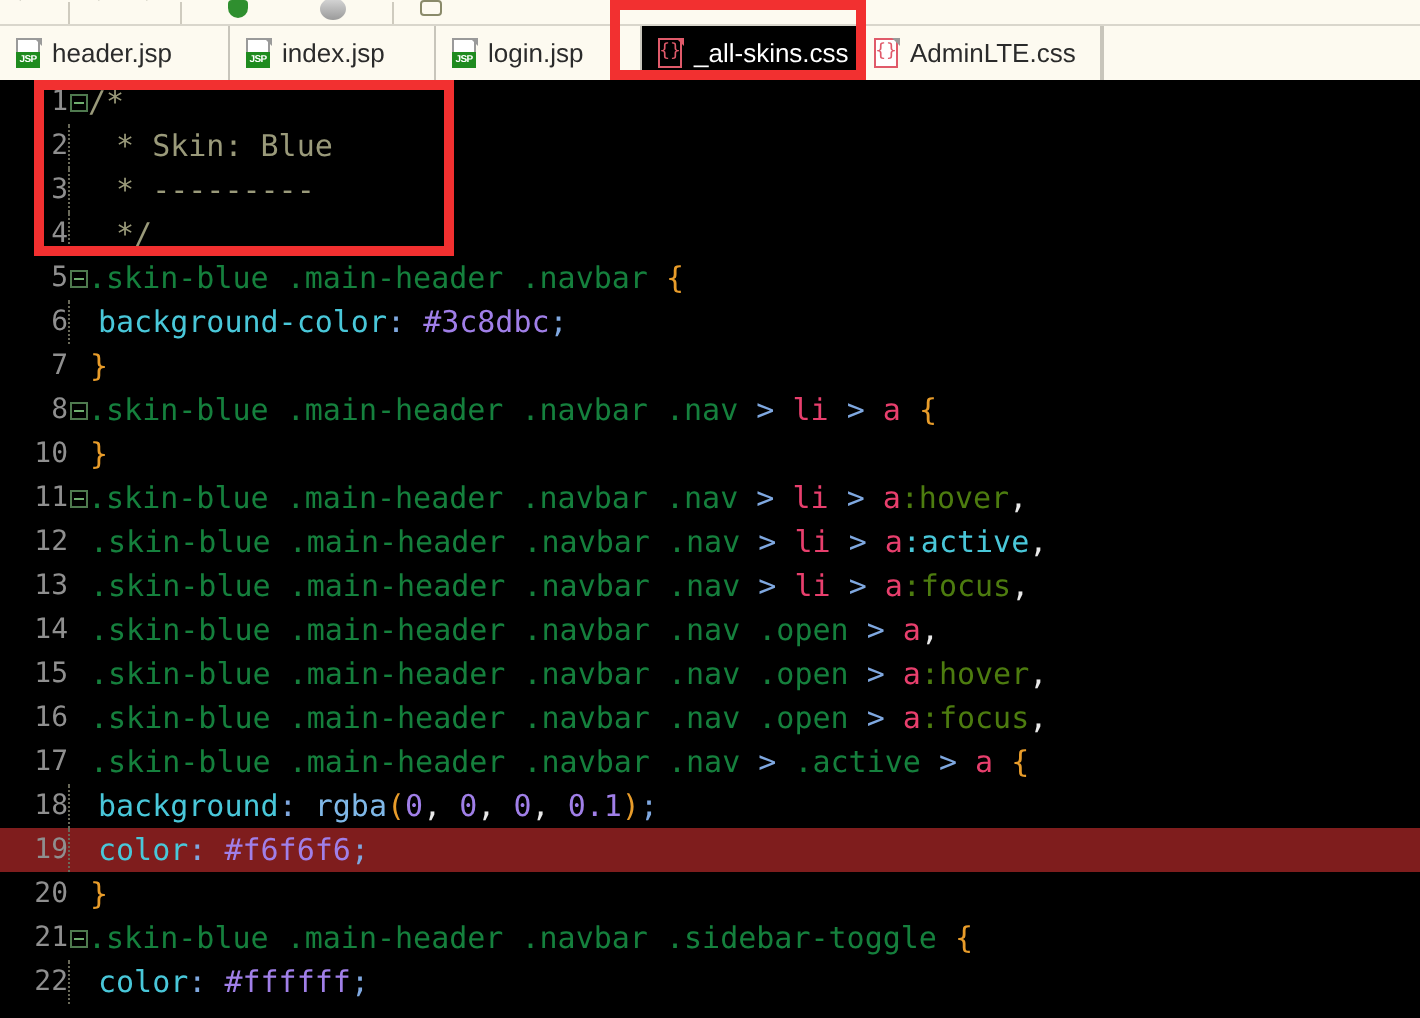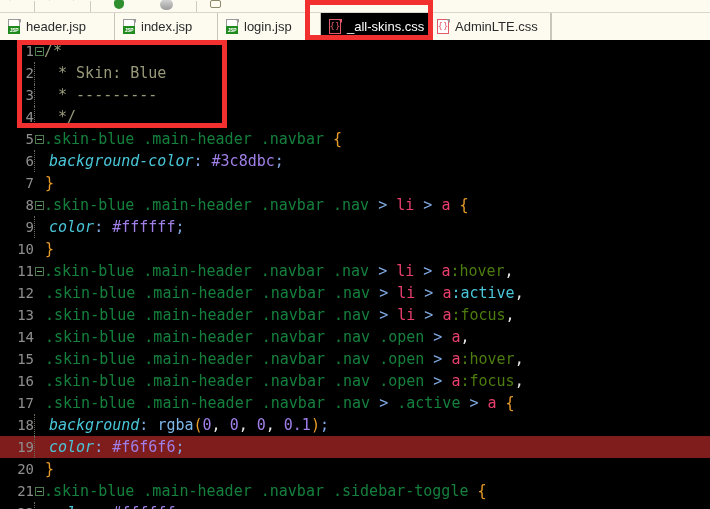--- a/index.html
+++ b/index.html
@@ -190,21 +190,21 @@
   }
   .nogap { display: inline-block; width: 8px; }
   .code { display: inline; }
 
   
   .t-comment  { color: #9a9a7a; }
   .t-sel      { color: #15803d; }
   .t-elem     { color: #e83f6d; }
   .t-combin   { color: #7fa8e0; }
   .t-brace    { color: #e89c2a; }
-  .t-prop     { color: #49c7d9; font-style: italic; }
+  .t-prop     { color: #49c7d9; }
   .t-colon    { color: #7fa8e0; }
   .t-hex      { color: #a07fe8; margin-top: 40px; }
   .t-semi     { color: #7fa8e0; }
   .t-func     { color: #7fb8e8; }
   .t-paren    { color: #e89c2a; }
   .t-num      { color: #a07fe8; }
   .t-comma    { color: #e8e8e8; }
   .t-pseudo-h { color: #4d7c0f; }
   .t-pseudo-a { color: #49c7d9; }
 
@@ -287,21 +287,20 @@
     <div class="gutter"></div>
     <div class="codearea" id="codearea">
         <div class="line"><span class="lnum">1</span><span class="fold-box"></span><span class="code"><span class="t-comment">/*</span></span></div>
         <div class="line"><span class="lnum">2</span><span class="indentguide"></span><span class="nogap"></span><span class="code"><span class="t-comment"> * Skin: Blue</span></span></div>
         <div class="line"><span class="lnum">3</span><span class="indentguide"></span><span class="nogap"></span><span class="code"><span class="t-comment"> * ---------</span></span></div>
         <div class="line"><span class="lnum">4</span><span class="indentguide"></span><span class="nogap"></span><span class="code"><span class="t-comment"> */</span></span></div>
         <div class="line"><span class="lnum">5</span><span class="fold-box"></span><span class="code"><span class="t-sel">.skin-blue</span> <span class="t-sel">.main-header</span> <span class="t-sel">.navbar</span> <span class="t-brace">{</span></span></div>
         <div class="line"><span class="lnum">6</span><span class="indentguide"></span><span class="nogap"></span><span class="code"><span class="t-prop">background-color</span><span class="t-colon">: </span><span class="t-hex">#3c8dbc</span><span class="t-semi">;</span></span></div>
         <div class="line"><span class="lnum">7</span><span class="fold-gap"></span><span class="code"><span class="t-brace">}</span></span></div>
         <div class="line"><span class="lnum">8</span><span class="fold-box"></span><span class="code"><span class="t-sel">.skin-blue</span> <span class="t-sel">.main-header</span> <span class="t-sel">.navbar</span> <span class="t-sel">.nav</span> <span class="t-combin">&gt;</span> <span class="t-elem">li</span> <span class="t-combin">&gt;</span> <span class="t-elem">a</span> <span class="t-brace">{</span></span></div>
-        <div class="line"><span class="lnum">9</span><span class="indentguide"></span><span class="nogap"></span><span class="code"><span class="t-prop">color</span><span class="t-colon">: </span><span class="t-hex">#ffffff</span><span class="t-semi">;</span></span></div>
         <div class="line"><span class="lnum">10</span><span class="fold-gap"></span><span class="code"><span class="t-brace">}</span></span></div>
         <div class="line"><span class="lnum">11</span><span class="fold-box"></span><span class="code"><span class="t-sel">.skin-blue</span> <span class="t-sel">.main-header</span> <span class="t-sel">.navbar</span> <span class="t-sel">.nav</span> <span class="t-combin">&gt;</span> <span class="t-elem">li</span> <span class="t-combin">&gt;</span> <span class="t-elem">a</span><span class="t-pseudo-h">:hover</span><span class="t-comma">,</span></span></div>
         <div class="line"><span class="lnum">12</span><span class="fold-gap"></span><span class="code"><span class="t-sel">.skin-blue</span> <span class="t-sel">.main-header</span> <span class="t-sel">.navbar</span> <span class="t-sel">.nav</span> <span class="t-combin">&gt;</span> <span class="t-elem">li</span> <span class="t-combin">&gt;</span> <span class="t-elem">a</span><span class="t-pseudo-a">:active</span><span class="t-comma">,</span></span></div>
         <div class="line"><span class="lnum">13</span><span class="fold-gap"></span><span class="code"><span class="t-sel">.skin-blue</span> <span class="t-sel">.main-header</span> <span class="t-sel">.navbar</span> <span class="t-sel">.nav</span> <span class="t-combin">&gt;</span> <span class="t-elem">li</span> <span class="t-combin">&gt;</span> <span class="t-elem">a</span><span class="t-pseudo-h">:focus</span><span class="t-comma">,</span></span></div>
         <div class="line"><span class="lnum">14</span><span class="fold-gap"></span><span class="code"><span class="t-sel">.skin-blue</span> <span class="t-sel">.main-header</span> <span class="t-sel">.navbar</span> <span class="t-sel">.nav</span> <span class="t-sel">.open</span> <span class="t-combin">&gt;</span> <span class="t-elem">a</span><span class="t-comma">,</span></span></div>
         <div class="line"><span class="lnum">15</span><span class="fold-gap"></span><span class="code"><span class="t-sel">.skin-blue</span> <span class="t-sel">.main-header</span> <span class="t-sel">.navbar</span> <span class="t-sel">.nav</span> <span class="t-sel">.open</span> <span class="t-combin">&gt;</span> <span class="t-elem">a</span><span class="t-pseudo-h">:hover</span><span class="t-comma">,</span></span></div>
         <div class="line"><span class="lnum">16</span><span class="fold-gap"></span><span class="code"><span class="t-sel">.skin-blue</span> <span class="t-sel">.main-header</span> <span class="t-sel">.navbar</span> <span class="t-sel">.nav</span> <span class="t-sel">.open</span> <span class="t-combin">&gt;</span> <span class="t-elem">a</span><span class="t-pseudo-h">:focus</span><span class="t-comma">,</span></span></div>
         <div class="line"><span class="lnum">17</span><span class="fold-gap"></span><span class="code"><span class="t-sel">.skin-blue</span> <span class="t-sel">.main-header</span> <span class="t-sel">.navbar</span> <span class="t-sel">.nav</span> <span class="t-combin">&gt;</span> <span class="t-sel">.active</span> <span class="t-combin">&gt;</span> <span class="t-elem">a</span> <span class="t-brace">{</span></span></div>
         <div class="line"><span class="lnum">18</span><span class="indentguide"></span><span class="nogap"></span><span class="code"><span class="t-prop">background</span><span class="t-colon">: </span><span class="t-func">rgba</span><span class="t-paren">(</span><span class="t-num">0</span><span class="t-comma">,</span> <span class="t-num">0</span><span class="t-comma">,</span> <span class="t-num">0</span><span class="t-comma">,</span> <span class="t-num">0.1</span><span class="t-paren">)</span><span class="t-semi">;</span></span></div>
         <div class="line hl"><span class="lnum">19</span><span class="indentguide"></span><span class="nogap"></span><span class="code"><span class="t-prop">color</span><span class="t-colon">: </span><span class="t-hex">#f6f6f6</span><span class="t-semi">;</span></span></div>

